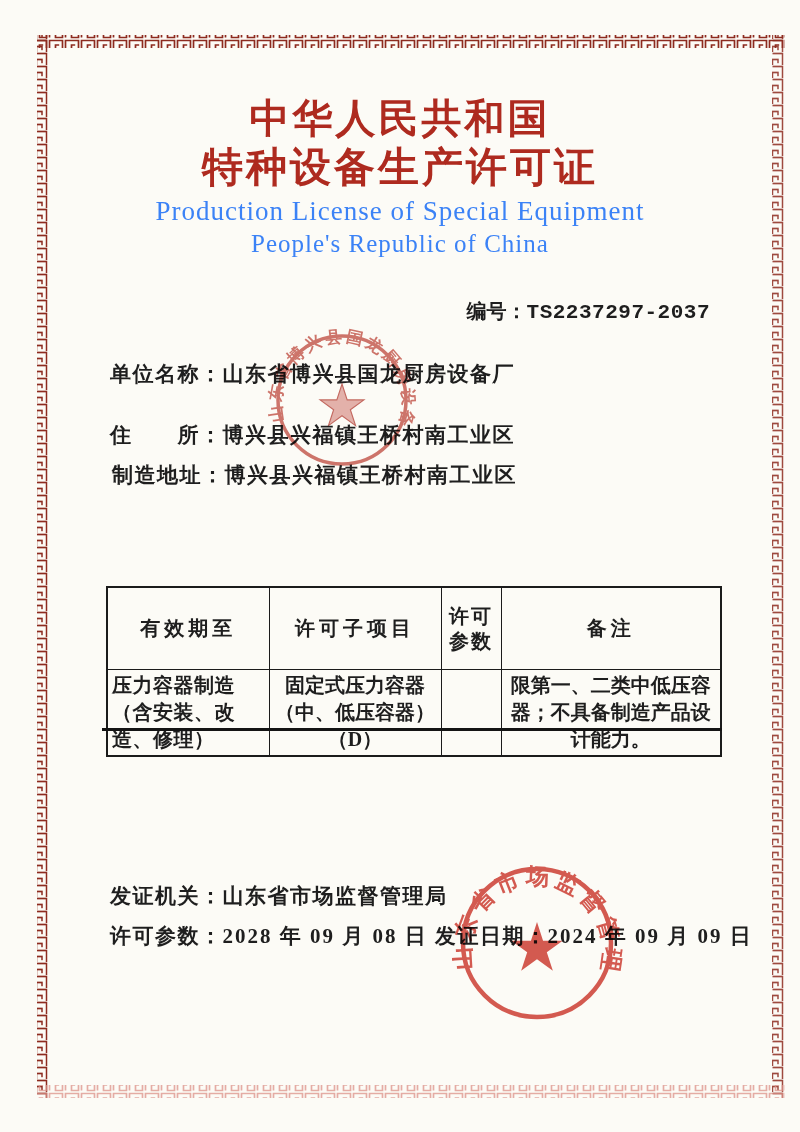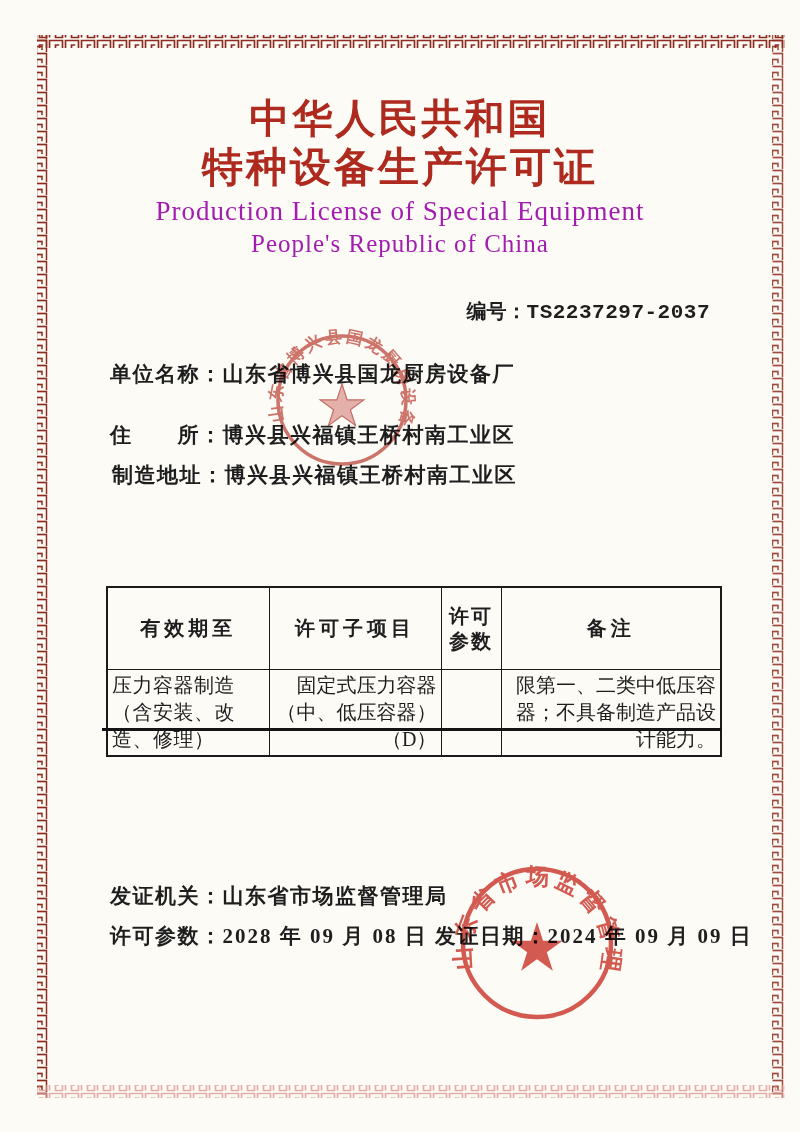--- a/index.html
+++ b/index.html
@@ -5,37 +5,37 @@
   html,body{margin:0;padding:0;background:#e9e7e1;}
   .page{
     position:relative;width:800px;height:1132px;margin:0 auto;
     background:#fcfbf6;overflow:hidden;
     font-family:"Liberation Serif", serif;color:#1e1e1e;
   }
   .abs{position:absolute;}
   
   .title-cn{width:100%;text-align:center;color:#ae2a1f;font-weight:bold;
     font-size:40px;letter-spacing:3px;line-height:1;}
-  .title-en{width:100%;text-align:center;color:#a21caf;font-size:27px;letter-spacing:1px;line-height:1;}
+  .title-en{width:100%;text-align:center;color:#3b82f6;font-size:27px;letter-spacing:1px;line-height:1;}
   
   .serial{font-size:20px;font-weight:600;}
   .serial .num{font-family:"Liberation Mono", monospace;font-size:21px;letter-spacing:0.5px;}
   
   .inforow{font-size:21px;font-weight:700;letter-spacing:1.5px;white-space:nowrap;}
   .intro{font-size:20px;font-weight:600;letter-spacing:1px;}
   
   table.lic{border-collapse:collapse;table-layout:fixed;width:614px;
     border:2.2px solid #1b1b1b;background:transparent;}
   table.lic th, table.lic td{border:1.6px solid #1b1b1b;font-size:20px;
-    vertical-align:middle;padding:2px 4px;}
+    vertical-align:middle;padding:2px 4px;font-weight:bold;}
   table.lic th{font-weight:600;letter-spacing:4px;text-align:center;height:53px;line-height:1.25;}
   table.lic th.narrow{letter-spacing:2px;padding:14px 2px;}
   table.lic td{height:80px;line-height:1.35;}
   td.c1{text-align:left;padding-left:7px;letter-spacing:0.5px;}
-  td.c2,td.c4{text-align:right;}
+  td.c2,td.c4{text-align:center;}
   .table-underline{background:#141414;}
   
   .footrow{font-size:21px;font-weight:600;letter-spacing:1.5px;white-space:nowrap;font-family:Liberation Serif, serif;}
   .footrow .digits{letter-spacing:2px;}
   
   .stamp{mix-blend-mode:multiply;}
 </style>
 </head>
 <body>
 

